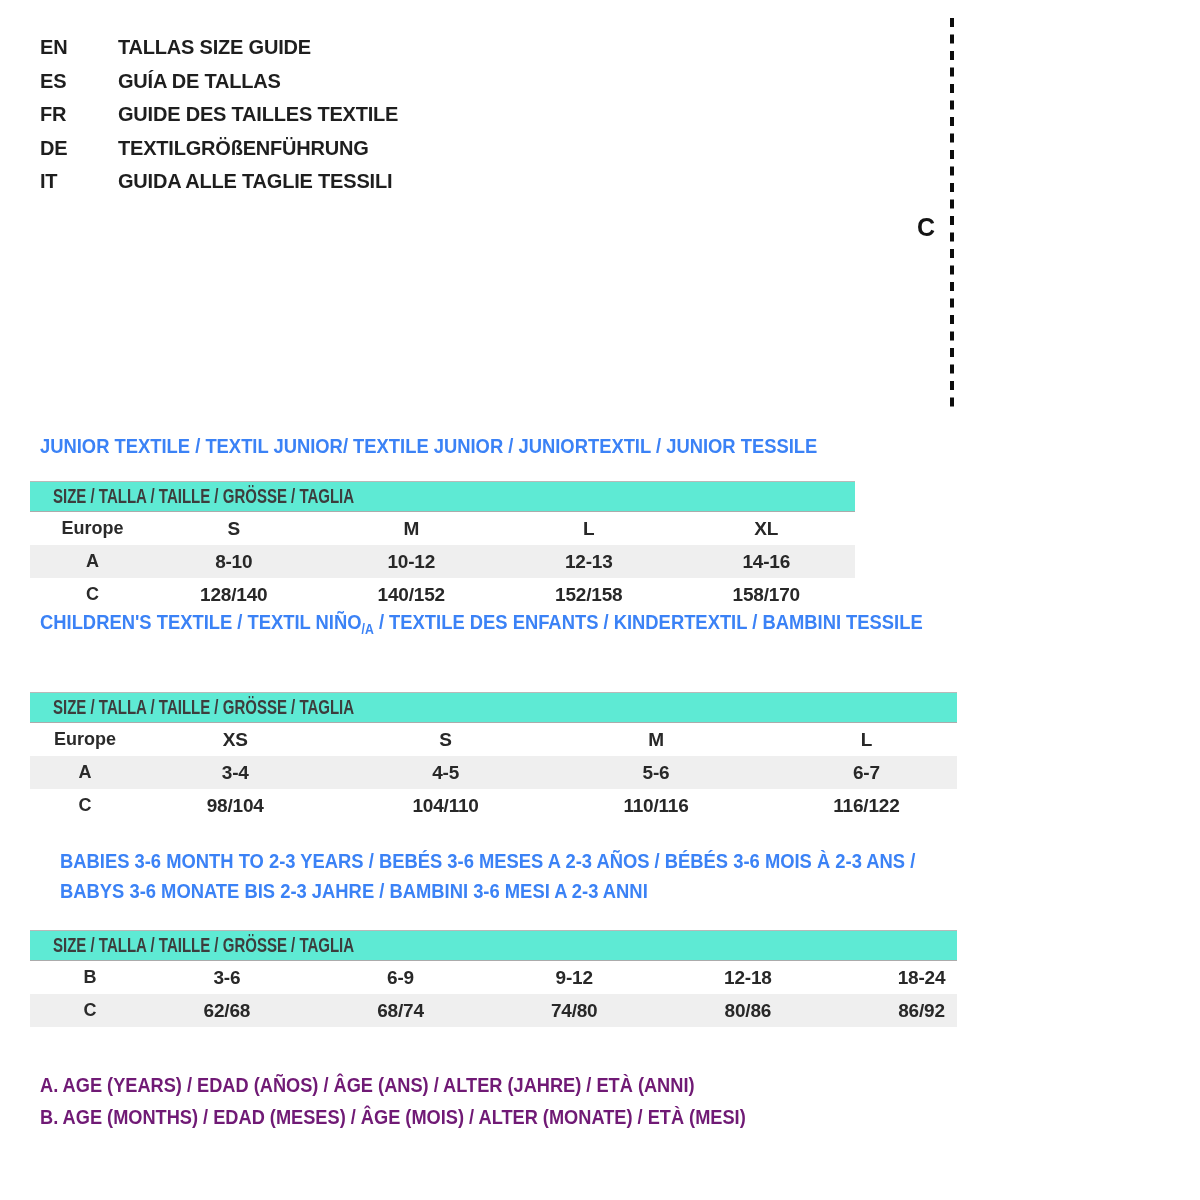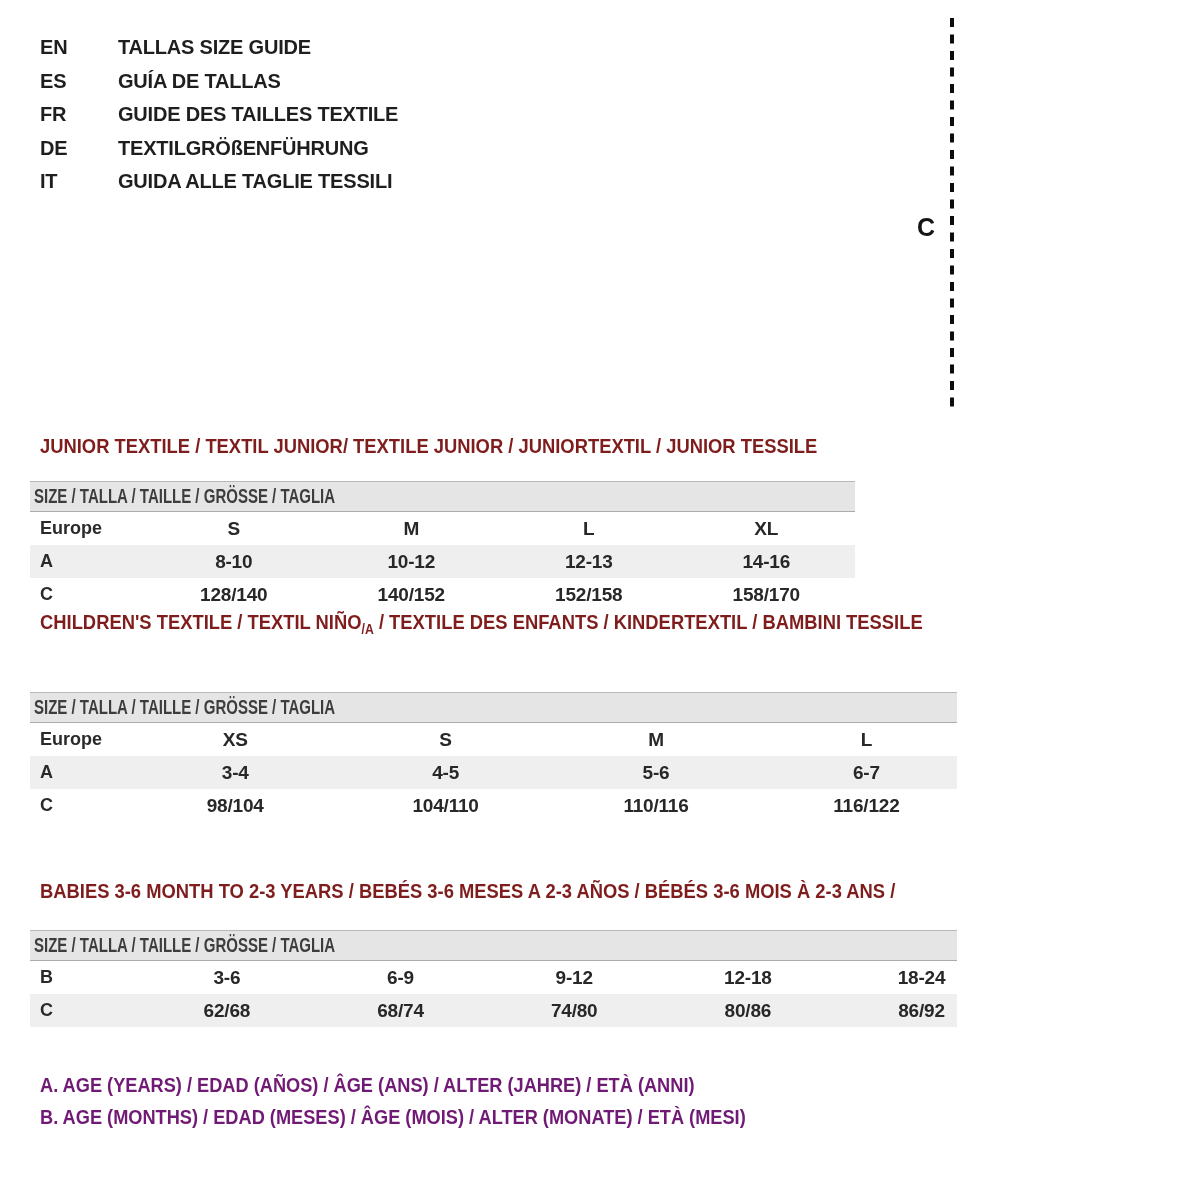--- a/index.html
+++ b/index.html
@@ -10,44 +10,44 @@
   
   .langs{position:absolute;left:40px;top:31px;}
   .lang-row{display:flex;height:33.5px;align-items:center;}
   .lang-code{width:78px;font-weight:bold;font-size:20px;letter-spacing:-0.2px;}
   .lang-label{font-weight:bold;font-size:20px;letter-spacing:-0.2px;white-space:nowrap;}
   
   .figure-wrap{position:absolute;left:935px;top:12px;width:205px;height:410px;}
   .figure-c-label{position:absolute;left:910px;top:213px;width:32px;text-align:center;
     font-weight:bold;font-size:25px;color:#141414;}
   
-  .sec-title{position:absolute;left:40px;font-weight:bold;font-size:21px;color:#7f1d1d;white-space:nowrap;}
+  .sec-title{position:absolute;left:40px;font-weight:bold;font-size:21px;color:#3b82f6;white-space:nowrap;}
   .cond{display:inline-block;transform:scaleX(0.875);transform-origin:0 50%;}
   .sub-part{font-size:14px;vertical-align:-5px;}
   .title-line{display:block;line-height:30px;}
   
   .table{position:absolute;left:30px;}
-  .size-bar{height:29px;background:#e5e5e5;border-top:1px solid #b9b9b9;border-bottom:1px solid #ababab;
-    display:flex;align-items:center;padding-left:4px;box-sizing:content-box;}
+  .size-bar{height:29px;background:#5eead4;border-top:1px solid #b9b9b9;border-bottom:1px solid #ababab;
+    display:flex;align-items:center;padding-left:23px;box-sizing:content-box;}
   .bar-text{font-weight:bold;font-size:20px;color:#3d3d3d;white-space:nowrap;
     display:inline-block;transform:scaleX(0.75);transform-origin:0 50%;}
   .trow{display:flex;align-items:center;height:33px;}
   .trow.shaded{background:#efefef;}
-  .rlabel{font-weight:bold;font-size:18px;color:#2a2a2a;padding-left:10px;box-sizing:border-box;}
+  .rlabel{font-weight:bold;font-size:18px;color:#2a2a2a;padding-left:10px;box-sizing:border-box;text-align:center;}
   .t1 .rlabel{width:115px;}
   .t2 .rlabel{width:100px;}
   .t3 .rlabel{width:110px;}
   .cells{flex:1;display:flex;}
   .cell{flex:1;text-align:center;font-weight:bold;font-size:19px;color:#282828;letter-spacing:-0.2px;}
   .t1{top:481px;width:825px;}
   .t2{top:692px;width:1152px;}
   .t3{top:930px;width:1152px;}
   .pos-junior-title{top:434px;}
   .pos-children-title{top:610px;}
-  .pos-babies-title{top:876px;}
+  .pos-babies-title{top:846px;margin-left:20px;}
   
   .legend{position:absolute;left:40px;top:1069px;}
   .legend-line{display:block;line-height:32px;font-weight:bold;font-size:20px;color:#701a75;white-space:nowrap;}
   .legend-line .cond-l{display:inline-block;transform:scaleX(0.91);transform-origin:0 50%;}
 </style>
 </head>
 <body>
 
 <div class="canvas">
 
@@ -165,20 +165,21 @@
         <span class="cell">104/110</span>
         <span class="cell">110/116</span>
         <span class="cell">116/122</span>
         <span class="cell">122/128</span>
       </span>
     </div>
   </div>
 
   <div class="sec-title pos-babies-title">
     <span class="title-line"><span class="cond">BABIES 3-6 MONTH TO 2-3 YEARS / BEBÉS 3-6 MESES A 2-3 AÑOS / BÉBÉS 3-6 MOIS À 2-3 ANS /</span></span>
+    <span class="title-line"><span class="cond">BABYS 3-6 MONATE BIS 2-3 JAHRE / BAMBINI 3-6 MESI A 2-3 ANNI</span></span>
   </div>
   <div class="table t3">
     <div class="size-bar">
       <span class="bar-text">SIZE / TALLA / TAILLE / GRÖSSE / TAGLIA</span>
     </div>
     <div class="trow">
       <span class="rlabel">B</span>
       <span class="cells">
         <span class="cell">3-6</span>
         <span class="cell">6-9</span>

